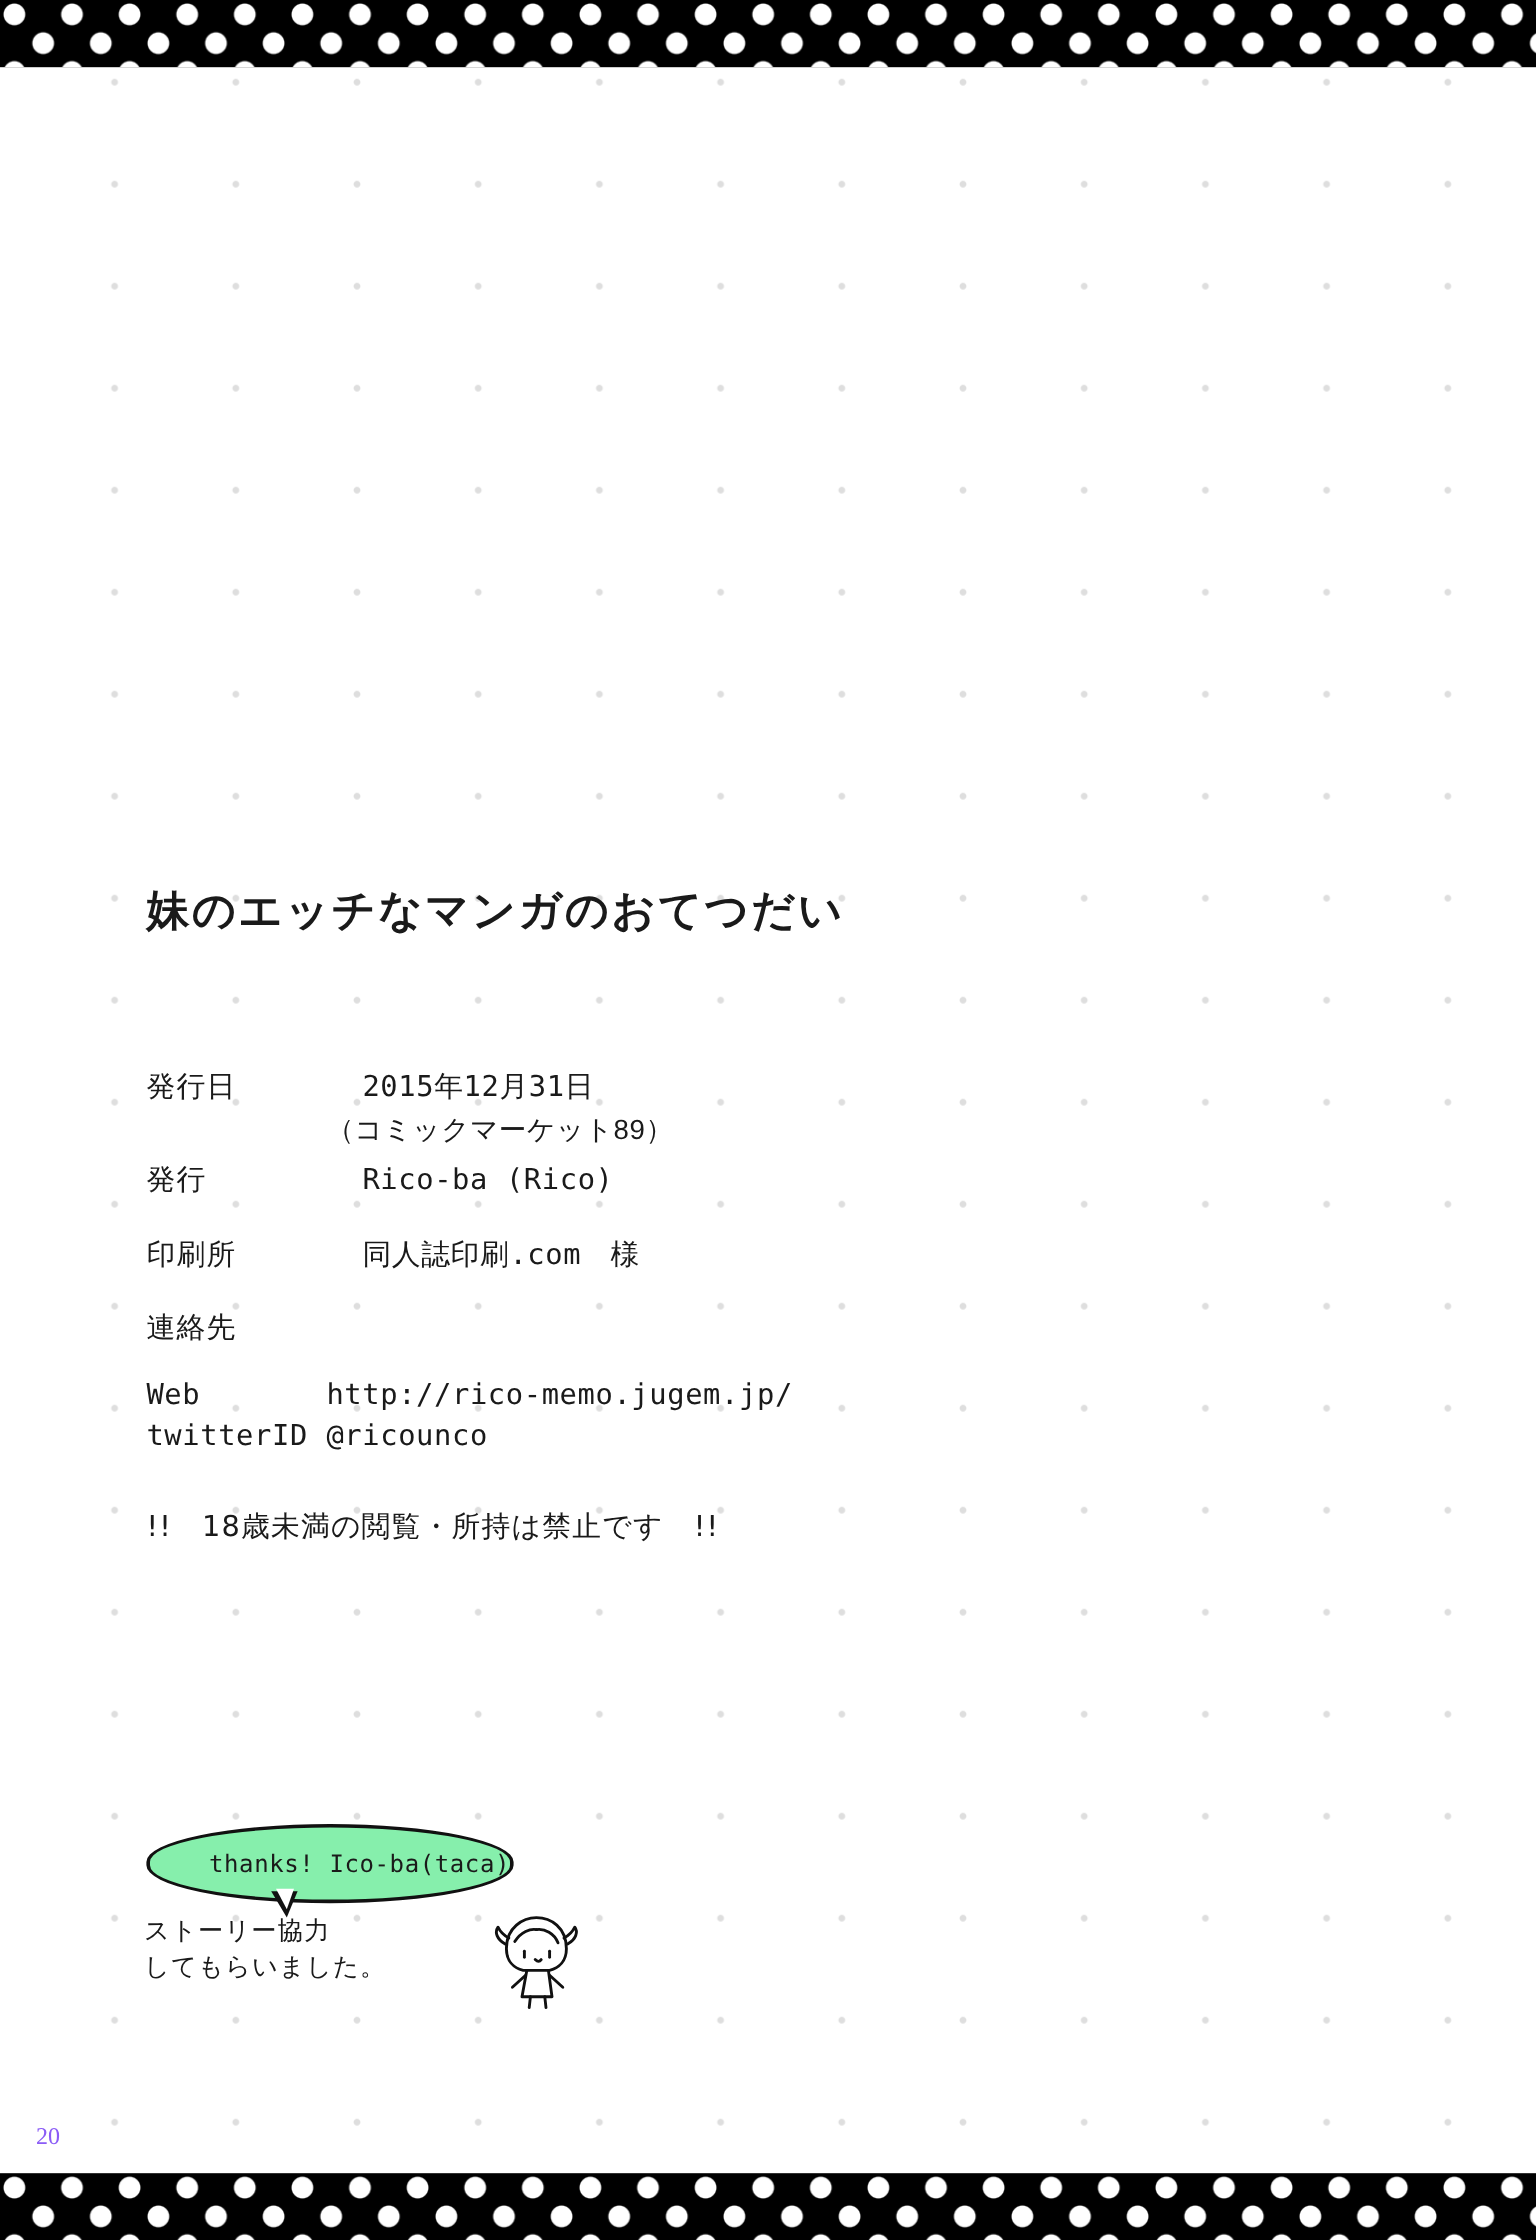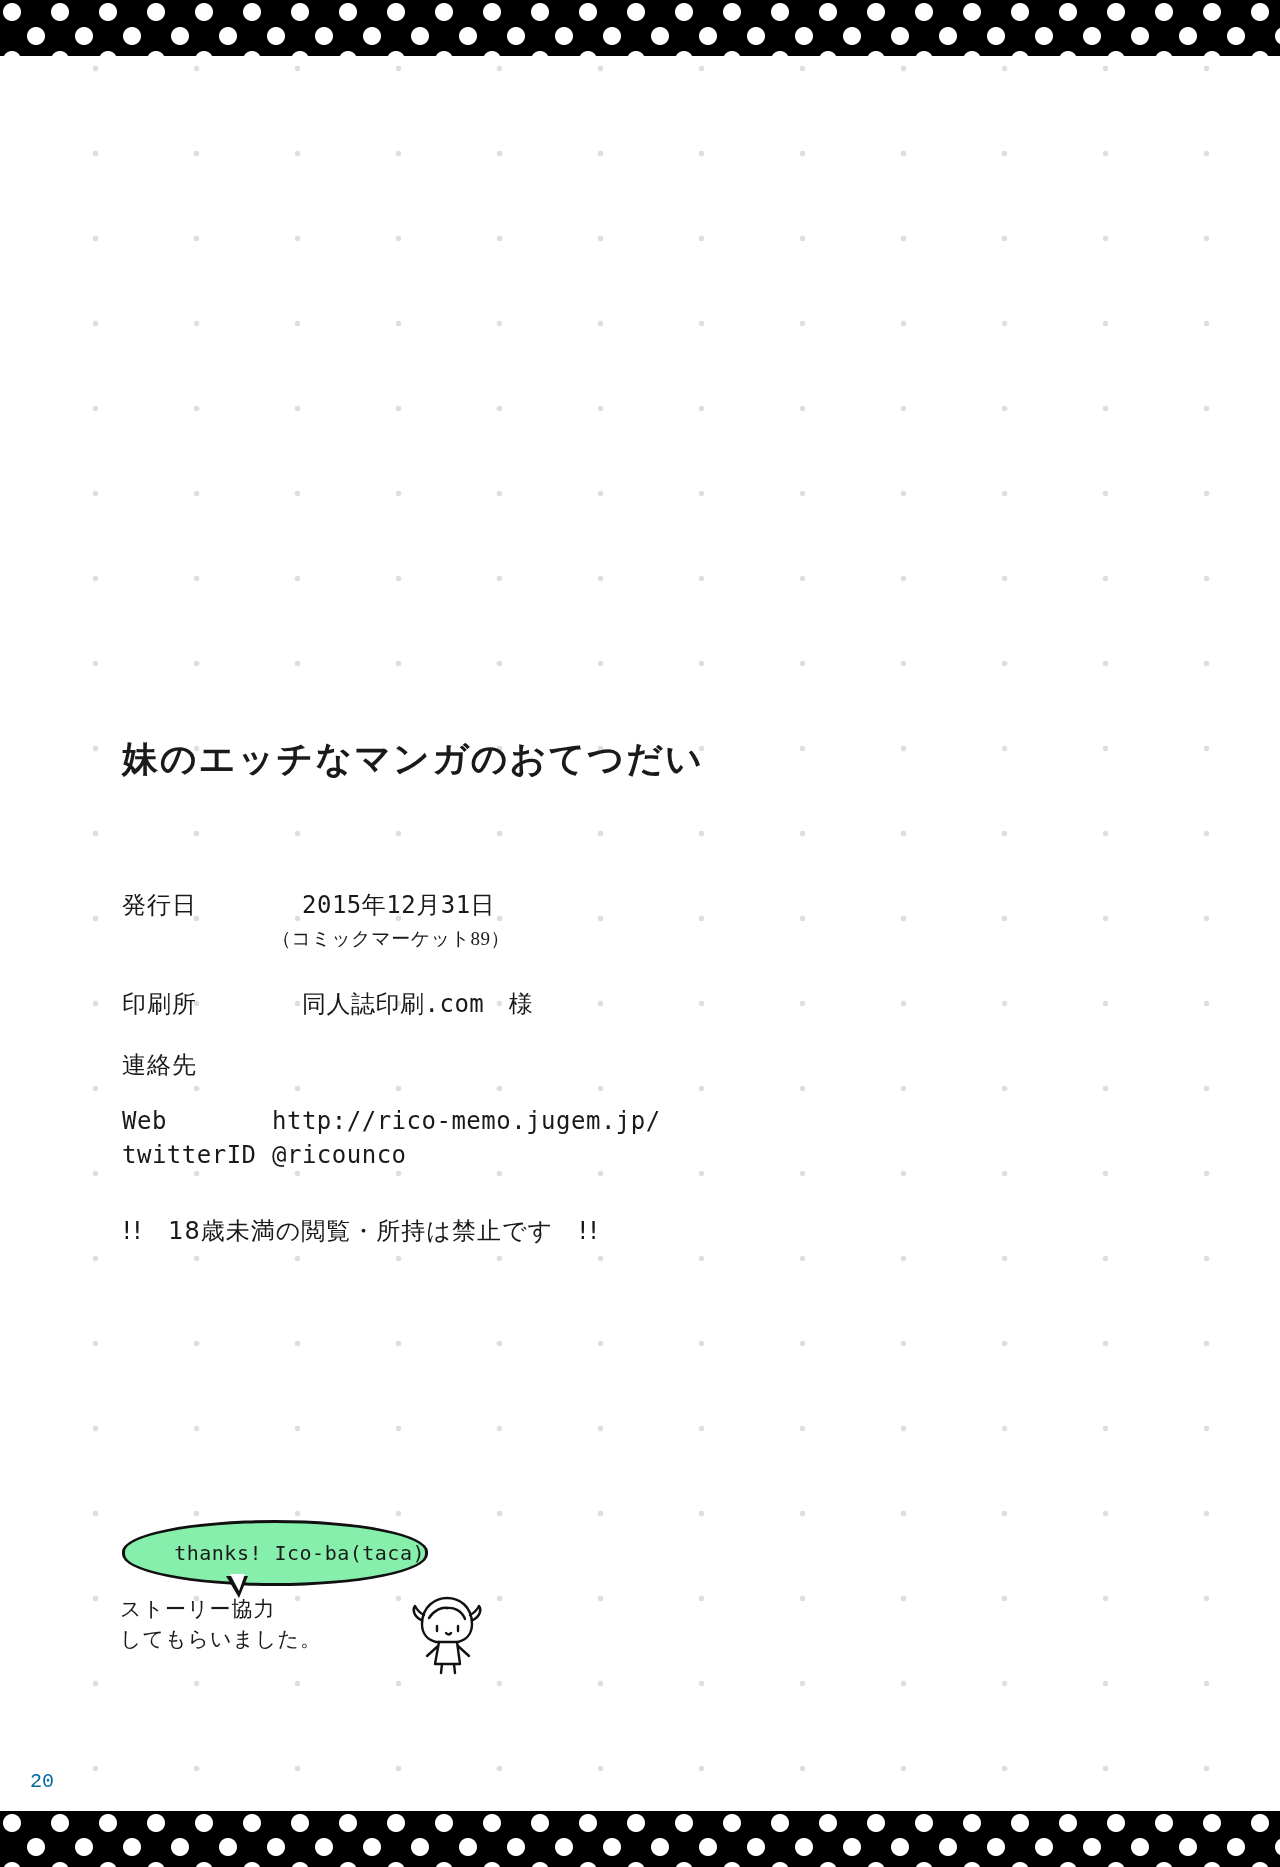--- a/index.html
+++ b/index.html
@@ -86,22 +86,22 @@
     width: 148px;
     flex: 0 0 148px;
     font-family: "DejaVu Sans", "Liberation Sans", sans-serif;
     letter-spacing: 1px;
   }
   .row .value {
     letter-spacing: 0.5px;
   }
   .subline {
     margin: 2px 0 12px 150px;
-    font-family: Liberation Serif, serif;
-    font-size: 19px;
+    font-family: Liberation Sans, sans-serif;
+    font-size: 23px;
     letter-spacing: 0.5px;
     white-space: nowrap;
   }
   .gap-md { height: 26px; }
 
   .contact-head {
     font-family: "DejaVu Sans", "Liberation Sans", sans-serif;
     font-size: 24px;
     letter-spacing: 1px;
     margin-bottom: 22px;
@@ -194,23 +194,23 @@
   .chibi {
     position: absolute;
     left: 288px;
     top: 70px;
   }
 
   .page-number {
     position: absolute;
     left: 12px;
     top: 1770px;
-    font-family: Liberation Mono, monospace;
+    font-family: Liberation Serif, serif;
     font-size: 20px;
-    color: #0369a1;
+    color: #8b5cf6;
   }
 </style>
 </head>
 <body>
 
 <div class="dot-band top"></div>
 <div class="dot-grid"></div>
 <div class="dot-band bottom"></div>
 
 <div class="content">
@@ -218,20 +218,24 @@
   <div class="colophon-title">妹のエッチなマンガのおてつだい</div>
 
   <div class="info-block">
 
     <div class="row">
       <div class="label">発行日</div>
       <div class="value">2015年12月31日</div>
     </div>
     <div class="subline">（コミックマーケット89）</div>
 
+    <div class="row">
+      <div class="label">発行</div>
+      <div class="value">Rico-ba (Rico)</div>
+    </div>
 
     <div class="gap-md"></div>
 
     <div class="row">
       <div class="label">印刷所</div>
       <div class="value">同人誌印刷.com　様</div>
     </div>
 
     <div class="gap-md"></div>
 

